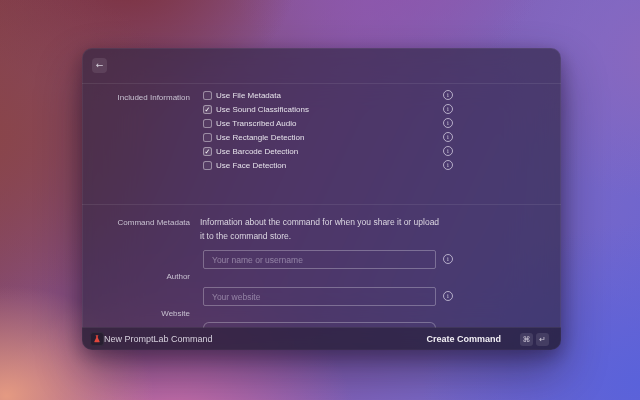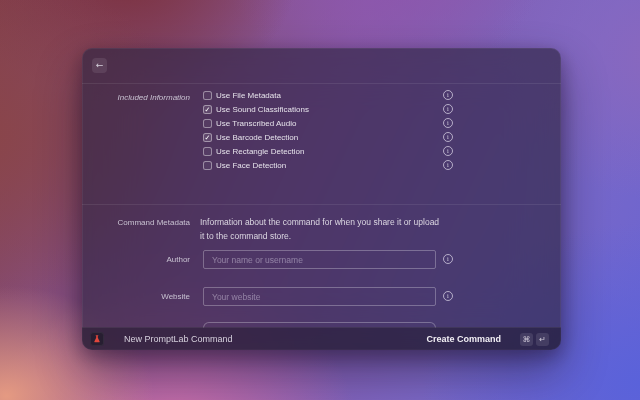--- a/index.html
+++ b/index.html
@@ -28,42 +28,42 @@
   }
   .divider{position:absolute;left:0;right:0;height:1px;background:rgba(255,255,255,0.08);}
   .d1{top:35px;} .d2{top:156px;}
   .back-btn{
     position:absolute;left:10px;top:10px;width:15px;height:15px;
     border:none;border-radius:4px;background:rgba(255,255,255,0.09);
     color:#d8d3de;font-size:9px;line-height:15px;text-align:center;padding:0;cursor:pointer;
     font-family:"DejaVu Sans",sans-serif;
   }
   .col-label{position:absolute;left:0;width:108px;text-align:right;color:#c8c2d1;font-size:8px;}
-  .sec1-label{top:45px;font-style:italic;}
+  .sec1-label{top:45px;}
   .meta-label{top:170px;}
   .opt-rows{position:absolute;top:41px;left:0;right:0;}
   .opt-row{position:relative;height:14px;}
   .cb{
     position:absolute;left:121px;top:2px;width:9px;height:9px;box-sizing:border-box;
     border:1px solid rgba(255,255,255,0.42);border-radius:2.5px;background:rgba(255,255,255,0.04);
     color:#ffffff;font-size:7px;line-height:7px;text-align:center;cursor:pointer;
   }
   .cb.checked{background:rgba(255,255,255,0.10);}
   .cb-label{position:absolute;left:134px;top:2px;font-size:8px;color:#e6e3eb;line-height:10px;}
   .info{
     position:absolute;left:361px;width:10px;height:10px;box-sizing:border-box;
     border:1px solid rgba(225,220,235,0.7);border-radius:50%;
     color:#d3cedd;font-size:6.5px;line-height:8px;text-align:center;cursor:pointer;
     font-family:"Liberation Serif",serif;font-style:normal;
   }
   .opt-row .info{top:1px;}
   .meta-desc{position:absolute;left:118px;top:167px;width:245px;font-size:8.5px;line-height:14px;color:#dcd8e2;}
   .field-row{position:absolute;left:0;right:0;height:19px;}
   .field-author{top:202px;} .field-website{top:239px;}
-  .field-row .col-label{top:5px;}
+  .field-row .col-label{top:22px;}
   .field-row .info{top:4px;}
   .txt-input{
     position:absolute;left:121px;top:0;width:233px;height:19px;box-sizing:border-box;
     background:transparent;border:1px solid rgba(255,255,255,0.28);border-radius:2px;
     padding:0 8px;font-family:"Liberation Sans",sans-serif;font-size:8.5px;color:#eae7f0;outline:none;
   }
   .txt-input::placeholder{color:rgba(235,230,245,0.42);}
   .partial-input{
     position:absolute;left:121px;top:274px;width:233px;height:6px;box-sizing:border-box;
     border:1px solid rgba(255,255,255,0.28);border-bottom:none;border-radius:6px 6px 0 0;
@@ -71,21 +71,21 @@
   .footer{
     position:absolute;left:0;right:0;bottom:0;height:23px;
     background:rgba(24,18,35,0.45);border-top:1px solid rgba(255,255,255,0.07);
     display:flex;align-items:center;padding:0 12px 0 8px;box-sizing:border-box;
   }
   .app-icon{
     width:14px;height:14px;border-radius:3.5px;background:#271e31;
     display:flex;align-items:center;justify-content:center;flex:0 0 auto;
     box-shadow:inset 0 0 0 1px rgba(255,255,255,0.06);
   }
-  .footer-title{margin-left:20px;color:#d6d1dd;font-size:9px;flex:1 1 auto;}
+  .footer-title{margin-left:0;color:#d6d1dd;font-size:9px;flex:1 1 auto;}
   .create-label{font-weight:700;font-size:9px;color:#f2f0f5;margin-right:16px;cursor:pointer;}
   .key-badge{
     width:13px;height:13px;border-radius:3px;background:rgba(255,255,255,0.10);
     color:#cfc9d8;font-size:8px;line-height:13px;text-align:center;margin-left:3px;flex:0 0 auto;
     font-family:"DejaVu Sans",sans-serif;cursor:pointer;
   }
 </style>
 </head>
 <body>
 
@@ -107,27 +107,27 @@
         <span class="cb checked">✓</span>
         <span class="cb-label">Use Sound Classifications</span>
         <span class="info">i</span>
       </div>
       <div class="opt-row">
         <span class="cb"></span>
         <span class="cb-label">Use Transcribed Audio</span>
         <span class="info">i</span>
       </div>
       <div class="opt-row">
-        <span class="cb checked">✓</span>
-        <span class="cb-label">Use Barcode Detection</span>
+        <span class="cb"></span>
+        <span class="cb-label">Use Rectangle Detection</span>
         <span class="info">i</span>
       </div>
       <div class="opt-row">
-        <span class="cb"></span>
-        <span class="cb-label">Use Rectangle Detection</span>
+        <span class="cb checked">✓</span>
+        <span class="cb-label">Use Barcode Detection</span>
         <span class="info">i</span>
       </div>
       <div class="opt-row">
         <span class="cb"></span>
         <span class="cb-label">Use Face Detection</span>
         <span class="info">i</span>
       </div>
     </div>
 
     <div class="divider d2"></div>

